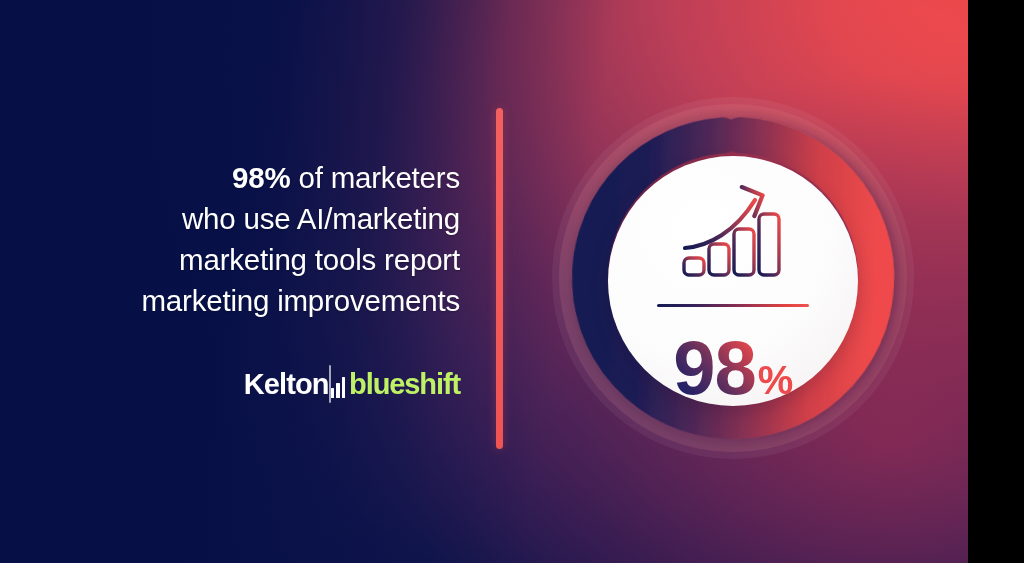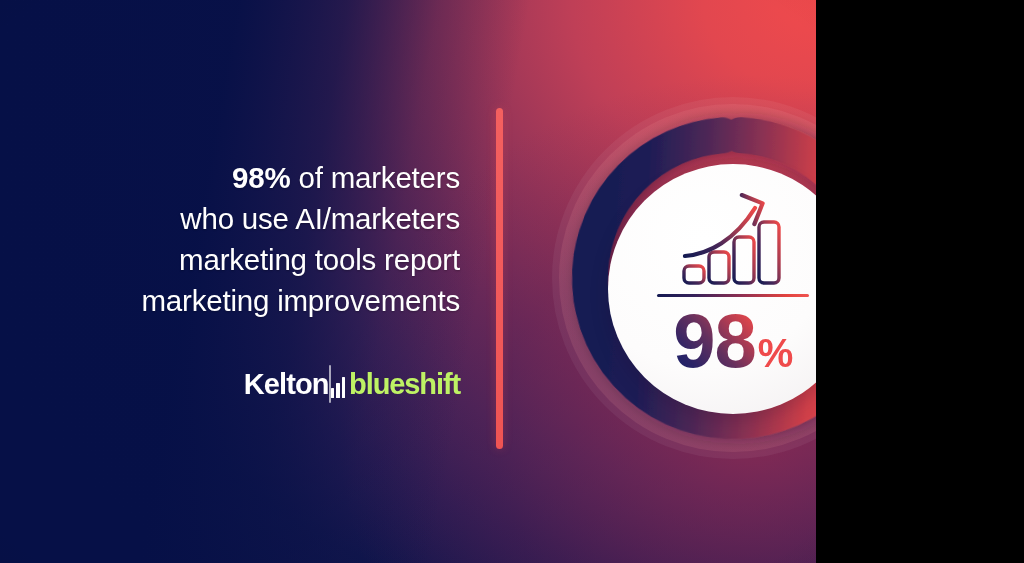--- a/index.html
+++ b/index.html
@@ -2,21 +2,21 @@
 <html><head>
 <meta charset="utf-8">
 <style>
   html, body {
     margin: 0;
     padding: 0;
     background: #000;
   }
   #canvas {
     position: relative;
-    width: 816px;
+    width: 968px;
     height: 563px;
     overflow: hidden;
     font-family: "Liberation Sans", sans-serif;
     background-color: #061047;
     text-decoration: underline;
   }
 
   
   .bg-base {
     position: absolute;
@@ -168,30 +168,30 @@
       rgba(255,140,140,0.0) 93%);
   }
   .dial-svg {
     position: absolute;
     left: 0;
     top: 0;
   }
   .dial-center {
     position: absolute;
     left: 63px;
-    top: 74px;
+    top: 66px;
     width: 250px;
     height: 250px;
     border-radius: 50%;
     background: radial-gradient(circle at 38% 30%, #ffffff 0%, #fdfcfc 55%, #f4f1f2 88%, #ece8ea 100%);
     box-shadow: 0 6px 18px rgba(40, 10, 40, 0.22);
     display: flex;
     flex-direction: column;
     align-items: center;
-    justify-content: flex-start;
+    justify-content: space-between;
   }
   .icon-growth {
     margin-top: 26px;
   }
   .stat-divider {
     width: 152px;
     height: 3px;
     margin-top: 8px;
     border-radius: 2px;
     background: linear-gradient(90deg, #141a52 0%, #35215a 24%, #8e2f52 55%, #e2433f 85%, #f05450 100%);
@@ -224,21 +224,21 @@
 
 <div id="canvas">
 
   <div class="bg-base"></div>
   <div class="bg-warm"></div>
   <div class="bg-cool"></div>
   <div class="bg-vignette"></div>
 
   <div class="headline">
     <span class="ln"><span class="lead">98%</span><span> of marketers</span></span>
-    <span class="ln">who use AI/marketers</span>
+    <span class="ln">who use AI/marketing</span>
     <span class="ln">marketing tools report</span>
     <span class="ln">marketing improvements</span>
   </div>
 
   <div class="logo-lockup">
     <span class="logo-kelton">Kelton</span>
     <span class="logo-sep"></span>
     <span class="logo-blueshift">
       <span class="bs-mark">
           <i></i>

